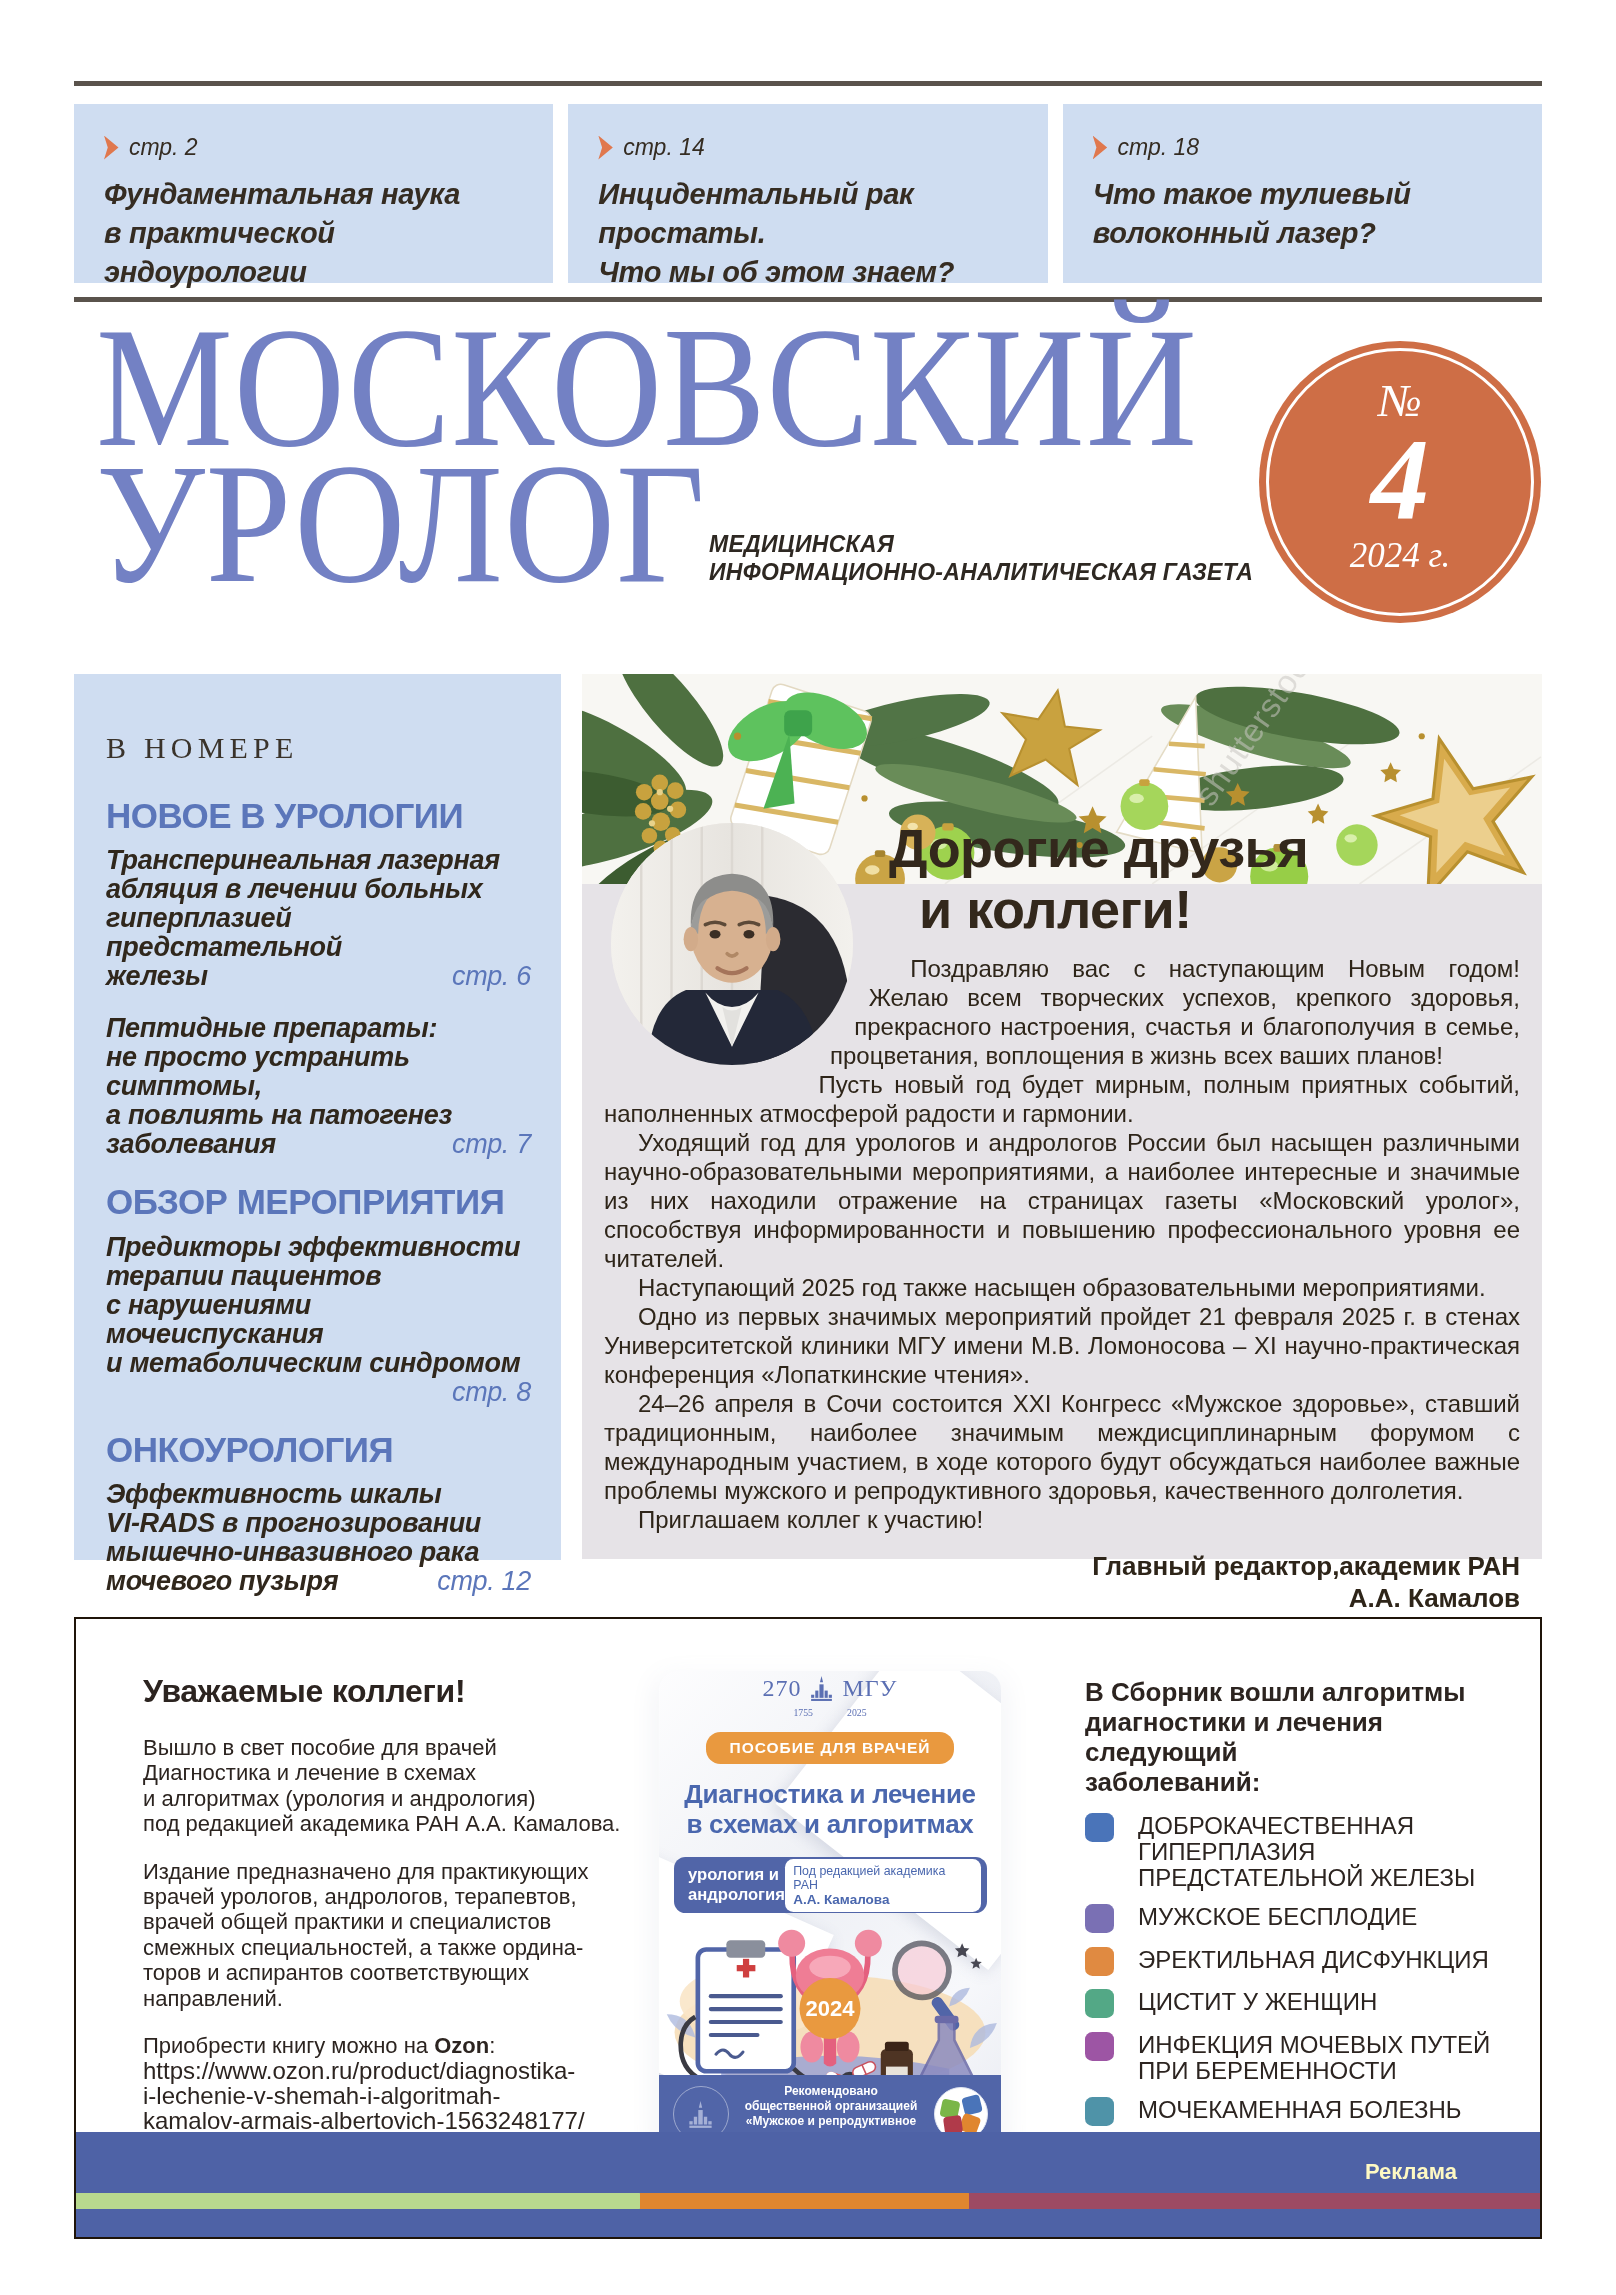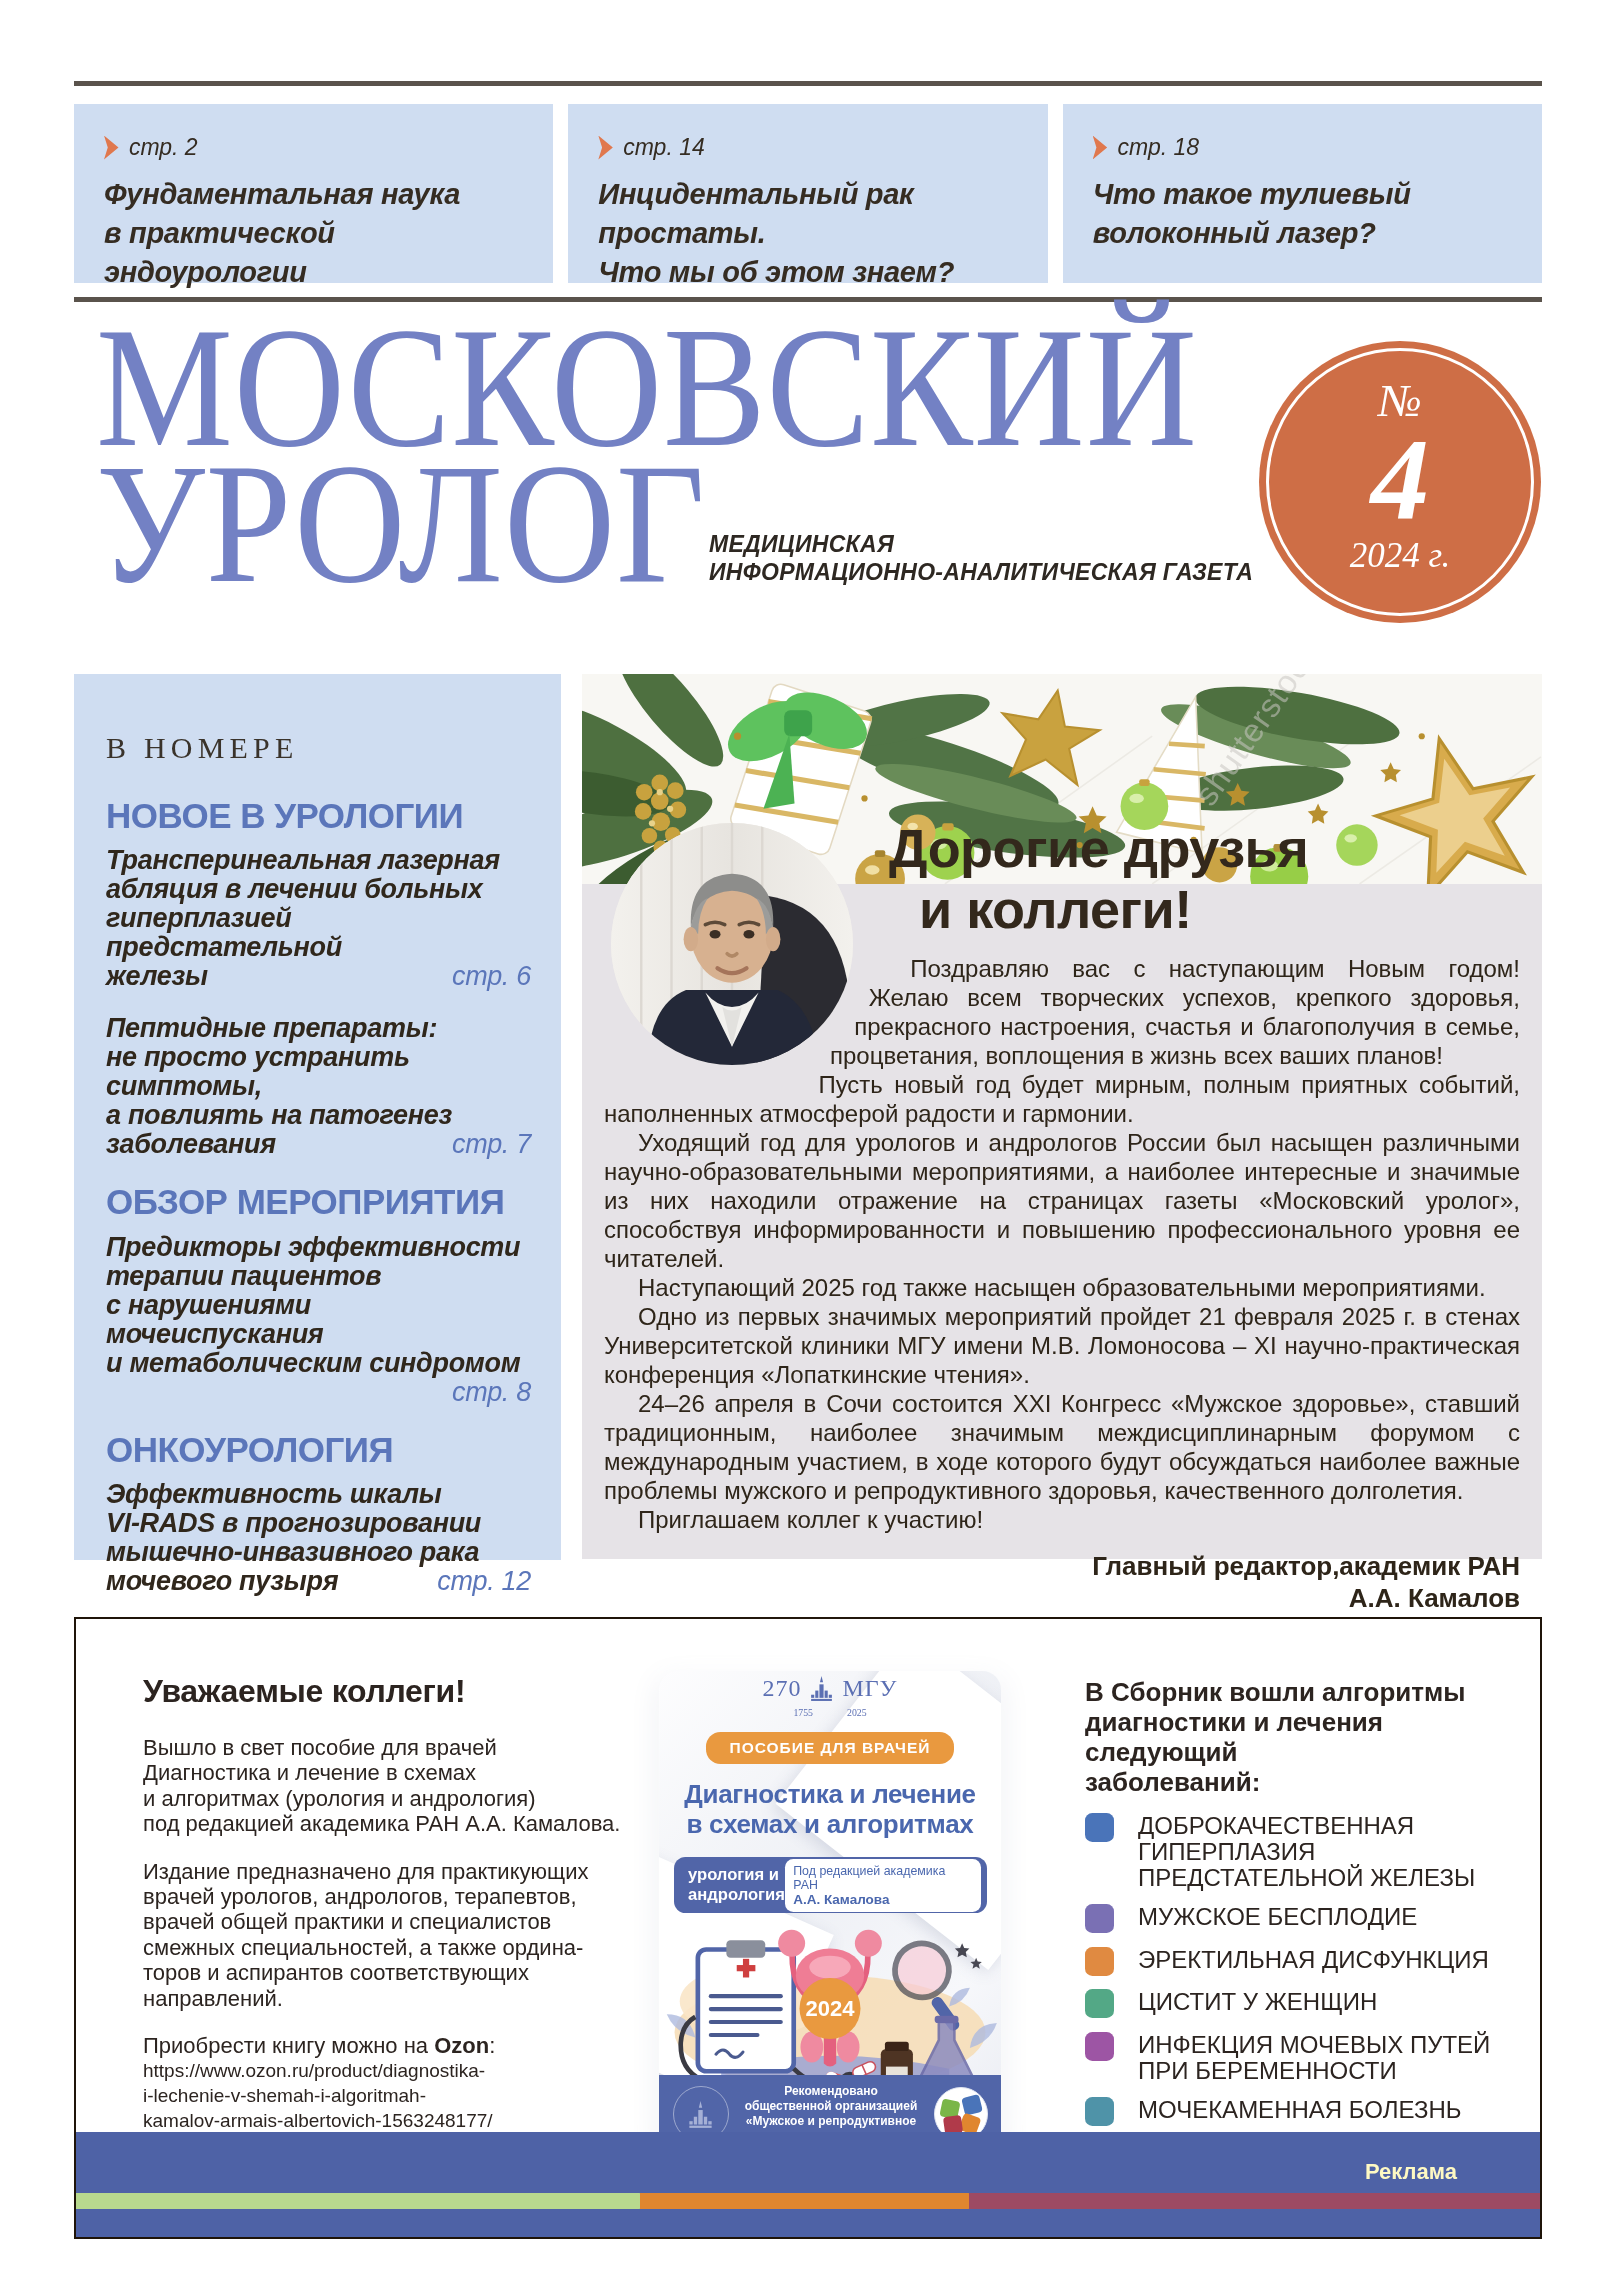--- a/index.html
+++ b/index.html
@@ -82,21 +82,21 @@
     font-size:33px; color:#c9c7c2; opacity:.55; letter-spacing:1px; }
 
   
   .ad-box { position:absolute; left:74px; top:1617px; width:1468px; height:622px;
     background:#ffffff; border:2.6px solid #1f1409; }
   .ad-left { position:absolute; left:67px; top:54px; width:500px; color:#2c2420; }
   .ad-left h3 { font-size:32px; font-weight:bold; margin-bottom:25px; letter-spacing:-0.3px; }
   .ad-left p { font-size:22px; line-height:25.4px; margin-bottom:22px; }
   .ad-left .buy { margin-bottom:0; }
   .ad-left .buy b { font-weight:bold; }
-  .ad-url { font-size:19px; line-height:25px; color:#2c2420; text-decoration:none; display:block; }
+  .ad-url { font-size:24px; line-height:25px; color:#2c2420; text-decoration:none; display:block; }
 
   
   .book-cover { position:absolute; left:583px; top:52px; width:342px; height:482px;
     border-radius:18.7px; overflow:hidden;
     background:linear-gradient(135deg,#fdfdfe 0%,#eef0f5 45%,#f7f8fb 75%,#e9ebf2 100%);
     box-shadow:0 0 36px 15.5px rgba(255,255,255,.92), 0 9.3px 23px rgba(50,60,110,.28);
     text-align:center; }
   .panel { position:absolute; background:#ffffff; box-shadow:0 5.2px 15.5px rgba(90,100,140,.18); }
   .panel1 { width:270px; height:218px; right:-83px; top:21px; transform:rotate(38deg); }
   .panel2 { width:238px; height:197px; left:-93px; bottom:78px; transform:rotate(24deg); }

